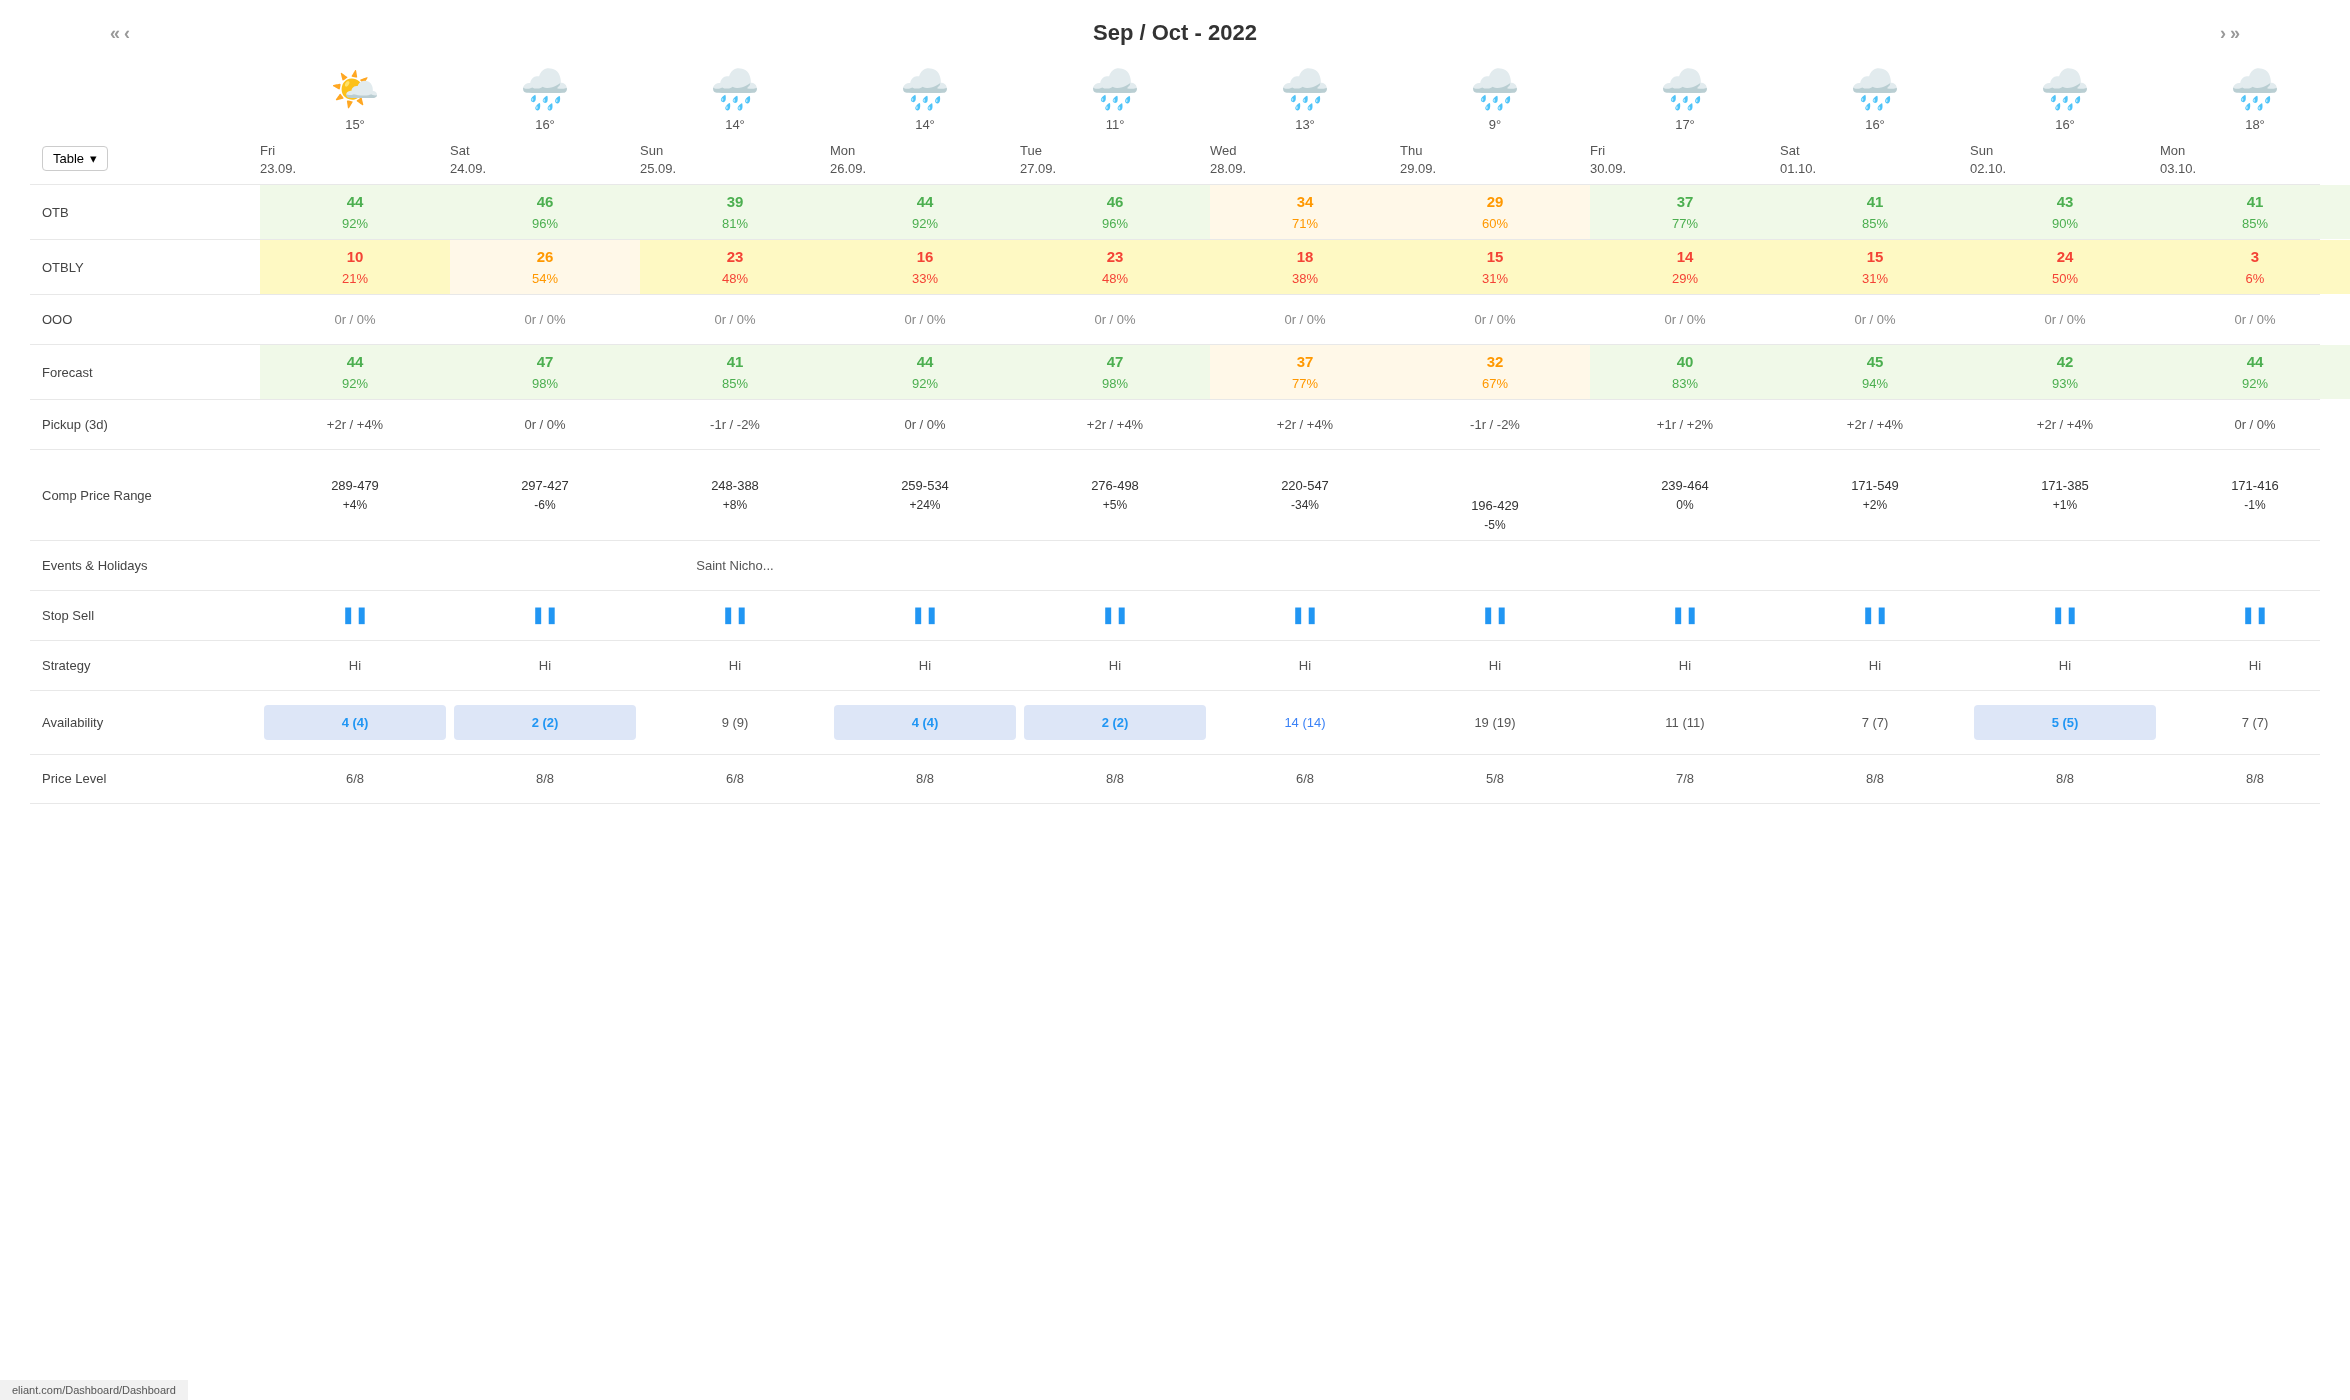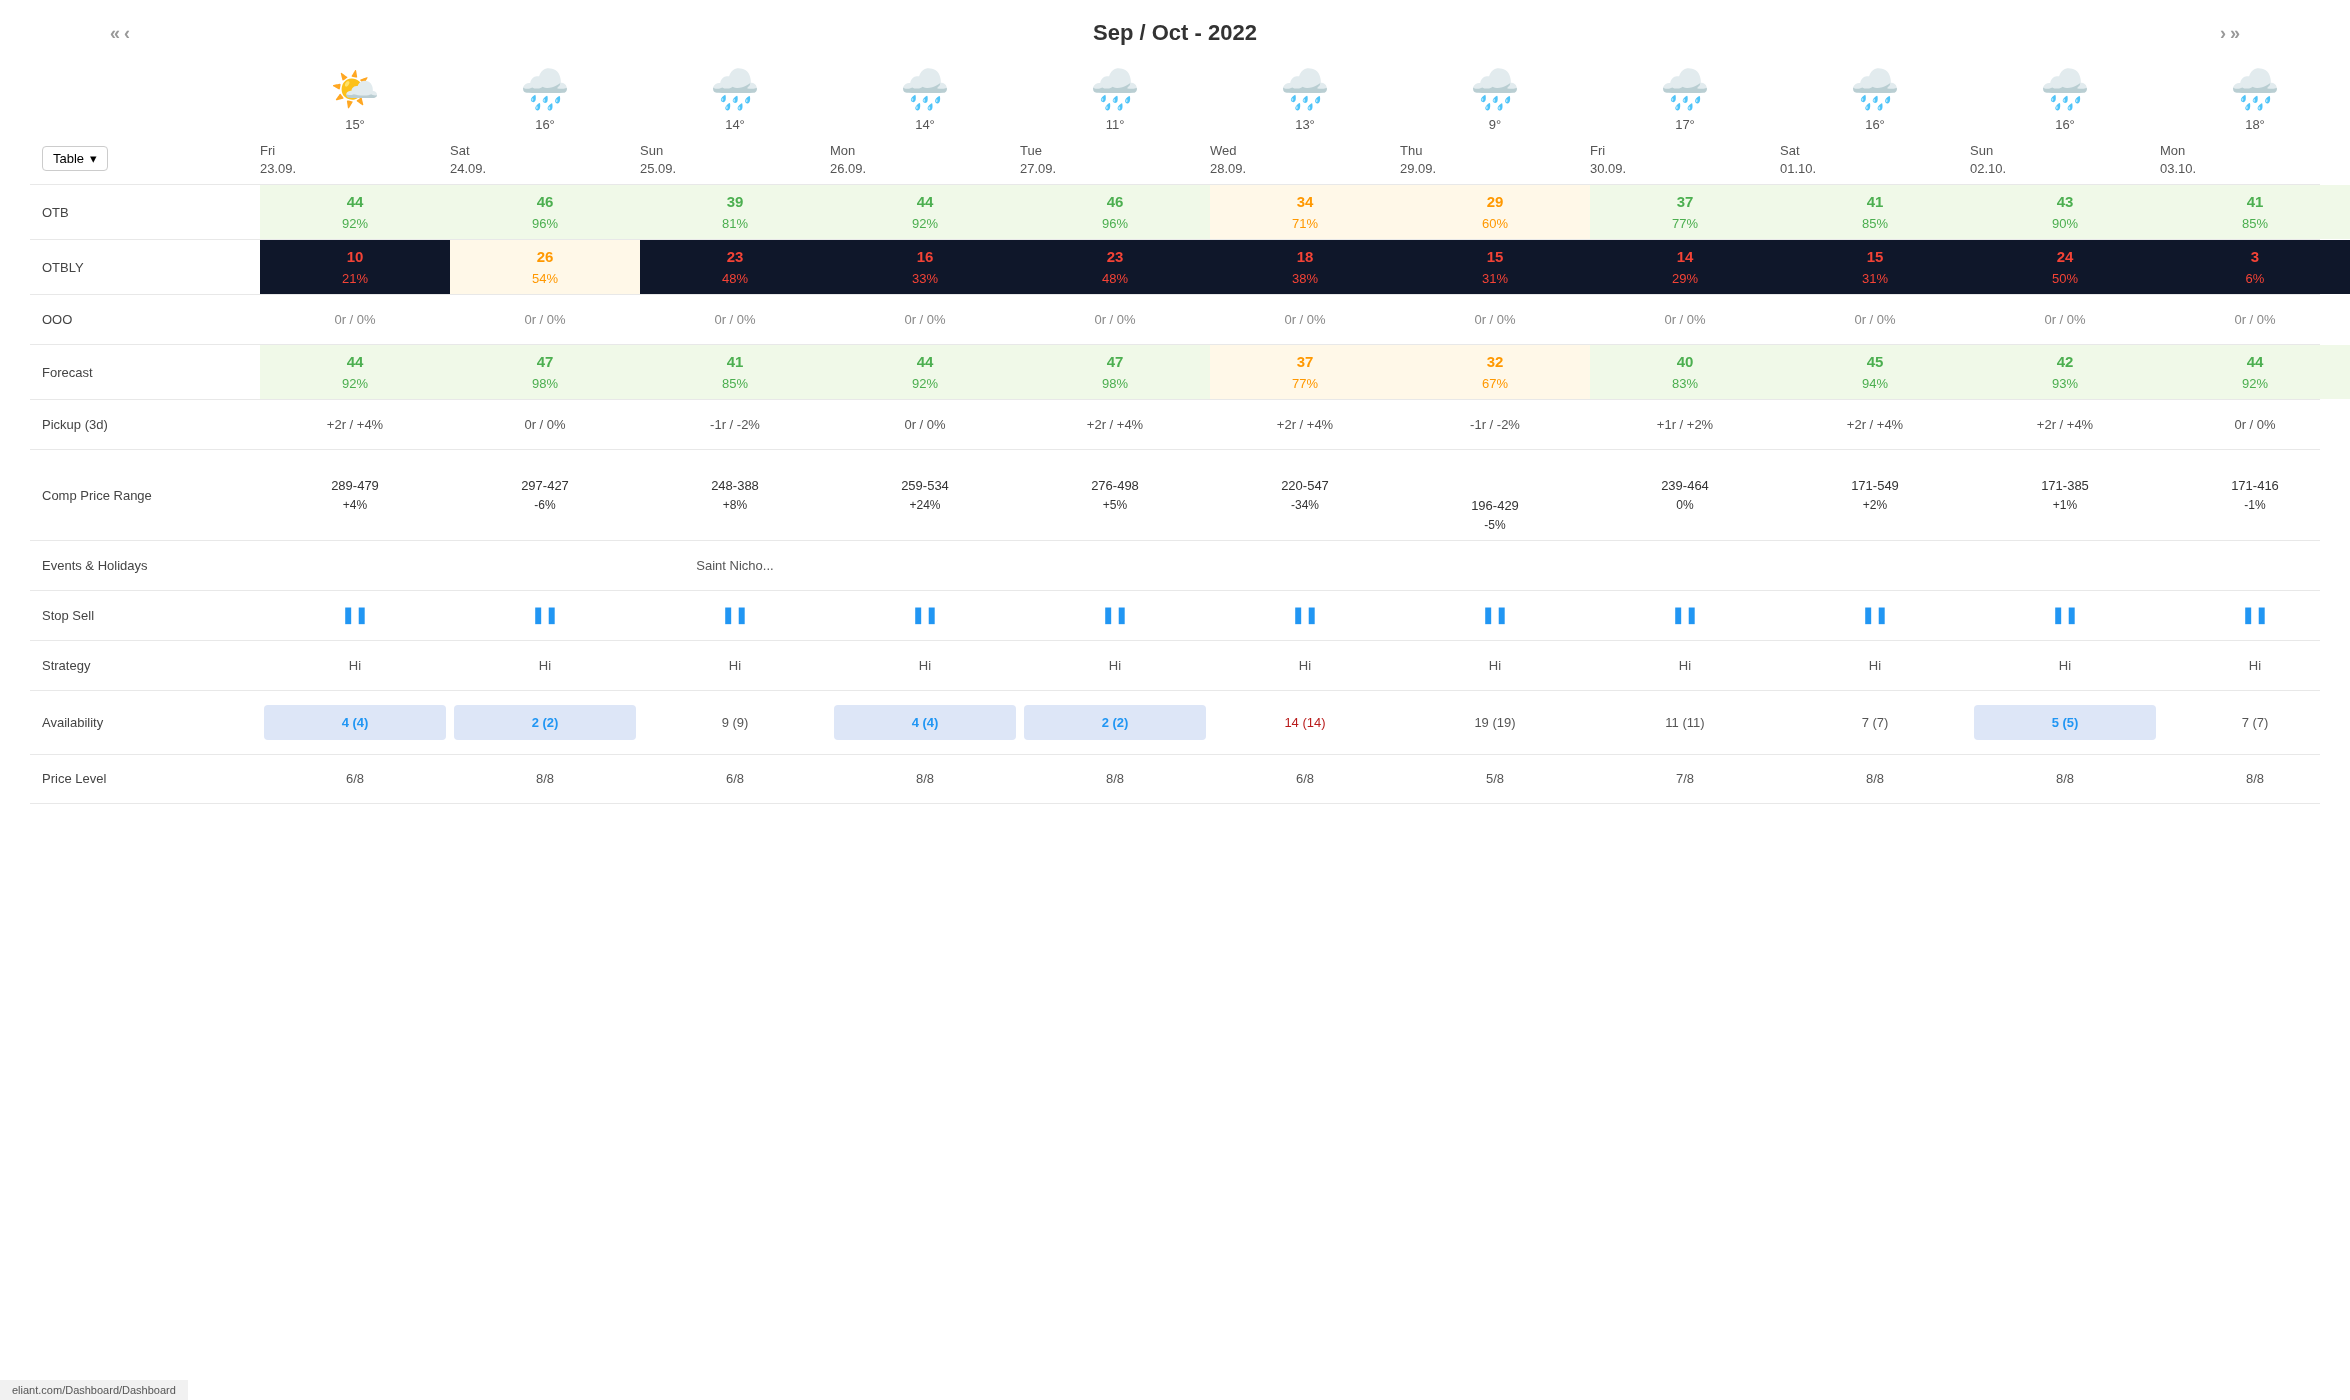--- a/index.html
+++ b/index.html
@@ -126,21 +126,21 @@
       flex-shrink: 0;
       text-align: center;
       padding: 6px 4px;
       font-size: 13px;
       line-height: 1.5;
     }
 
     
     .cell-green-light { background: #f0f9e8; }
     .cell-orange-light { background: #fff8e8; }
-    .cell-red-light { background: #0f172a; }
+    .cell-red-light { background: #fef9c3; }
 
     .text-green { color: #4caf50; }
     .text-orange { color: #ff9800; }
     .text-red { color: #f44336; }
     .text-blue { color: #2196F3; font-weight: 600; }
     .text-dark { color: #333; }
 
     .cell-value-top {
       font-size: 15px;
       font-weight: 600;
@@ -582,21 +582,21 @@
       <div class="data-cell">
           <div class="avail-cell-highlight" style="padding:8px 4px;"><span class="text-blue">2 (2)</span></div>
         </div>
       <div class="data-cell" style="color:#555;">9 (9)</div>
       <div class="data-cell">
           <div class="avail-cell-highlight" style="padding:8px 4px;"><span class="text-blue">4 (4)</span></div>
         </div>
       <div class="data-cell">
           <div class="avail-cell-highlight" style="padding:8px 4px;"><span class="text-blue">2 (2)</span></div>
         </div>
-      <div class="data-cell" style="color:#b91c1c;">14 (14)</div>
+      <div class="data-cell" style="color:#3b82f6;">14 (14)</div>
       <div class="data-cell" style="color:#555;">19 (19)</div>
       <div class="data-cell" style="color:#555;">11 (11)</div>
       <div class="data-cell" style="color:#555;">7 (7)</div>
       <div class="data-cell">
           <div class="avail-cell-highlight" style="padding:8px 4px;"><span class="text-blue">5 (5)</span></div>
         </div>
       <div class="data-cell" style="color:#555;">7 (7)</div>
     </div>
 
     <div class="data-row">

